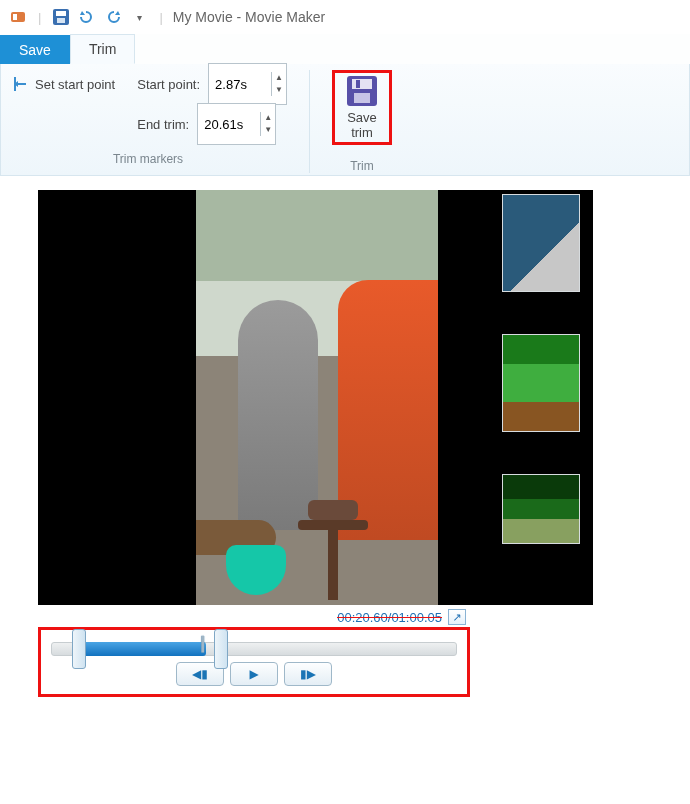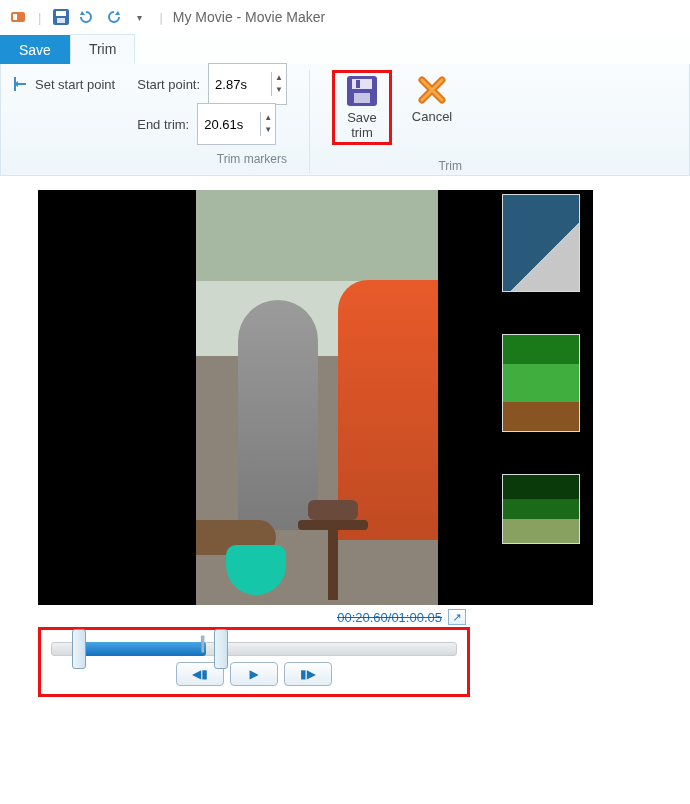--- a/index.html
+++ b/index.html
@@ -16,21 +16,21 @@
 
   .ribbon { background:linear-gradient(#f9fcfe,#eef6fb); border:1px solid #d7e6ef; border-top:none; padding:6px 8px 2px 8px; display:flex; gap:22px; }
   .col { display:flex; flex-direction:column; gap:10px; }
   .markers { display:flex; gap:18px; }
   .marker-btn { display:flex; align-items:center; gap:6px; height:28px; padding:2px 4px;}
   .field { display:flex; align-items:center; gap:8px; height:28px;}
   .spinner { display:flex; align-items:center; border:1px solid #b8c4cc; background:#fff; height:42px; }
   .spinner input { border:none; width:62px; padding:2px 6px; font-size:13px; outline:none;}
   .spin-btns { display:flex; flex-direction:column; border-left:1px solid #b8c4cc;}
   .spin-btns span {font-size:8px;line-height:10px;padding:1px 3px;color:#555;}
-  .group-label {text-align:right;color:#7a868e;font-size:12px;padding-top:4px;}
+  .group-label {text-align:center;color:#7a868e;font-size:12px;padding-top:4px;}
 
   .action-col { display:flex; gap:10px; }
   .action-btn { width:60px; display:flex; flex-direction:column; align-items:center; gap:3px; padding:4px 2px; font-size:13px;}
   .action-btn .ico {width:32px;height:32px;display:flex;align-items:center;justify-content:center;}
   .save-highlight { border:3px solid #e11; padding:2px 0;}
   .group-sep {width:1px;background:#d7e6ef;align-self:stretch;margin:0 0px;}
 
   .workspace { display:flex; padding:14px 0 0 14px; gap:32px; }
   .preview { width:456px;padding-left:24px; }
   .video { width:555px; height:415px; background:#000; position:relative; overflow:hidden;}
@@ -155,29 +155,20 @@
           <svg width="30" height="30">
               <rect width="30" height="30" rx="3" fill="#5750a8"></rect>
               <rect x="5" y="3" width="20" height="10" fill="#e4e2f3"></rect>
               <rect x="7" y="17" width="16" height="10" fill="#c7c4e6"></rect>
               <rect x="9" y="4" width="4" height="8" fill="#5750a8"></rect>
             </svg>
         </span>
         <span>Save</span>
         <span style="margin-top:-3px;">trim</span>
       </div>
-      <div class="action-btn">
-        <span class="ico">
-          <svg width="28" height="28">
-              <path d="M4 4 L24 24 M24 4 L4 24" stroke="#e27a1a" stroke-width="7" stroke-linecap="round"></path>
-              <path d="M4 4 L24 24 M24 4 L4 24" stroke="#f3a94a" stroke-width="3" stroke-linecap="round"></path>
-            </svg>
-        </span>
-        <span>Cancel</span>
-      </div>
     </div>
     <div class="group-label">Trim</div>
   </div>
 </div>
 
 <div class="workspace">
   <div class="preview">
     <div class="video">
       <div class="frame"></div>
       <div class="person1"></div>

